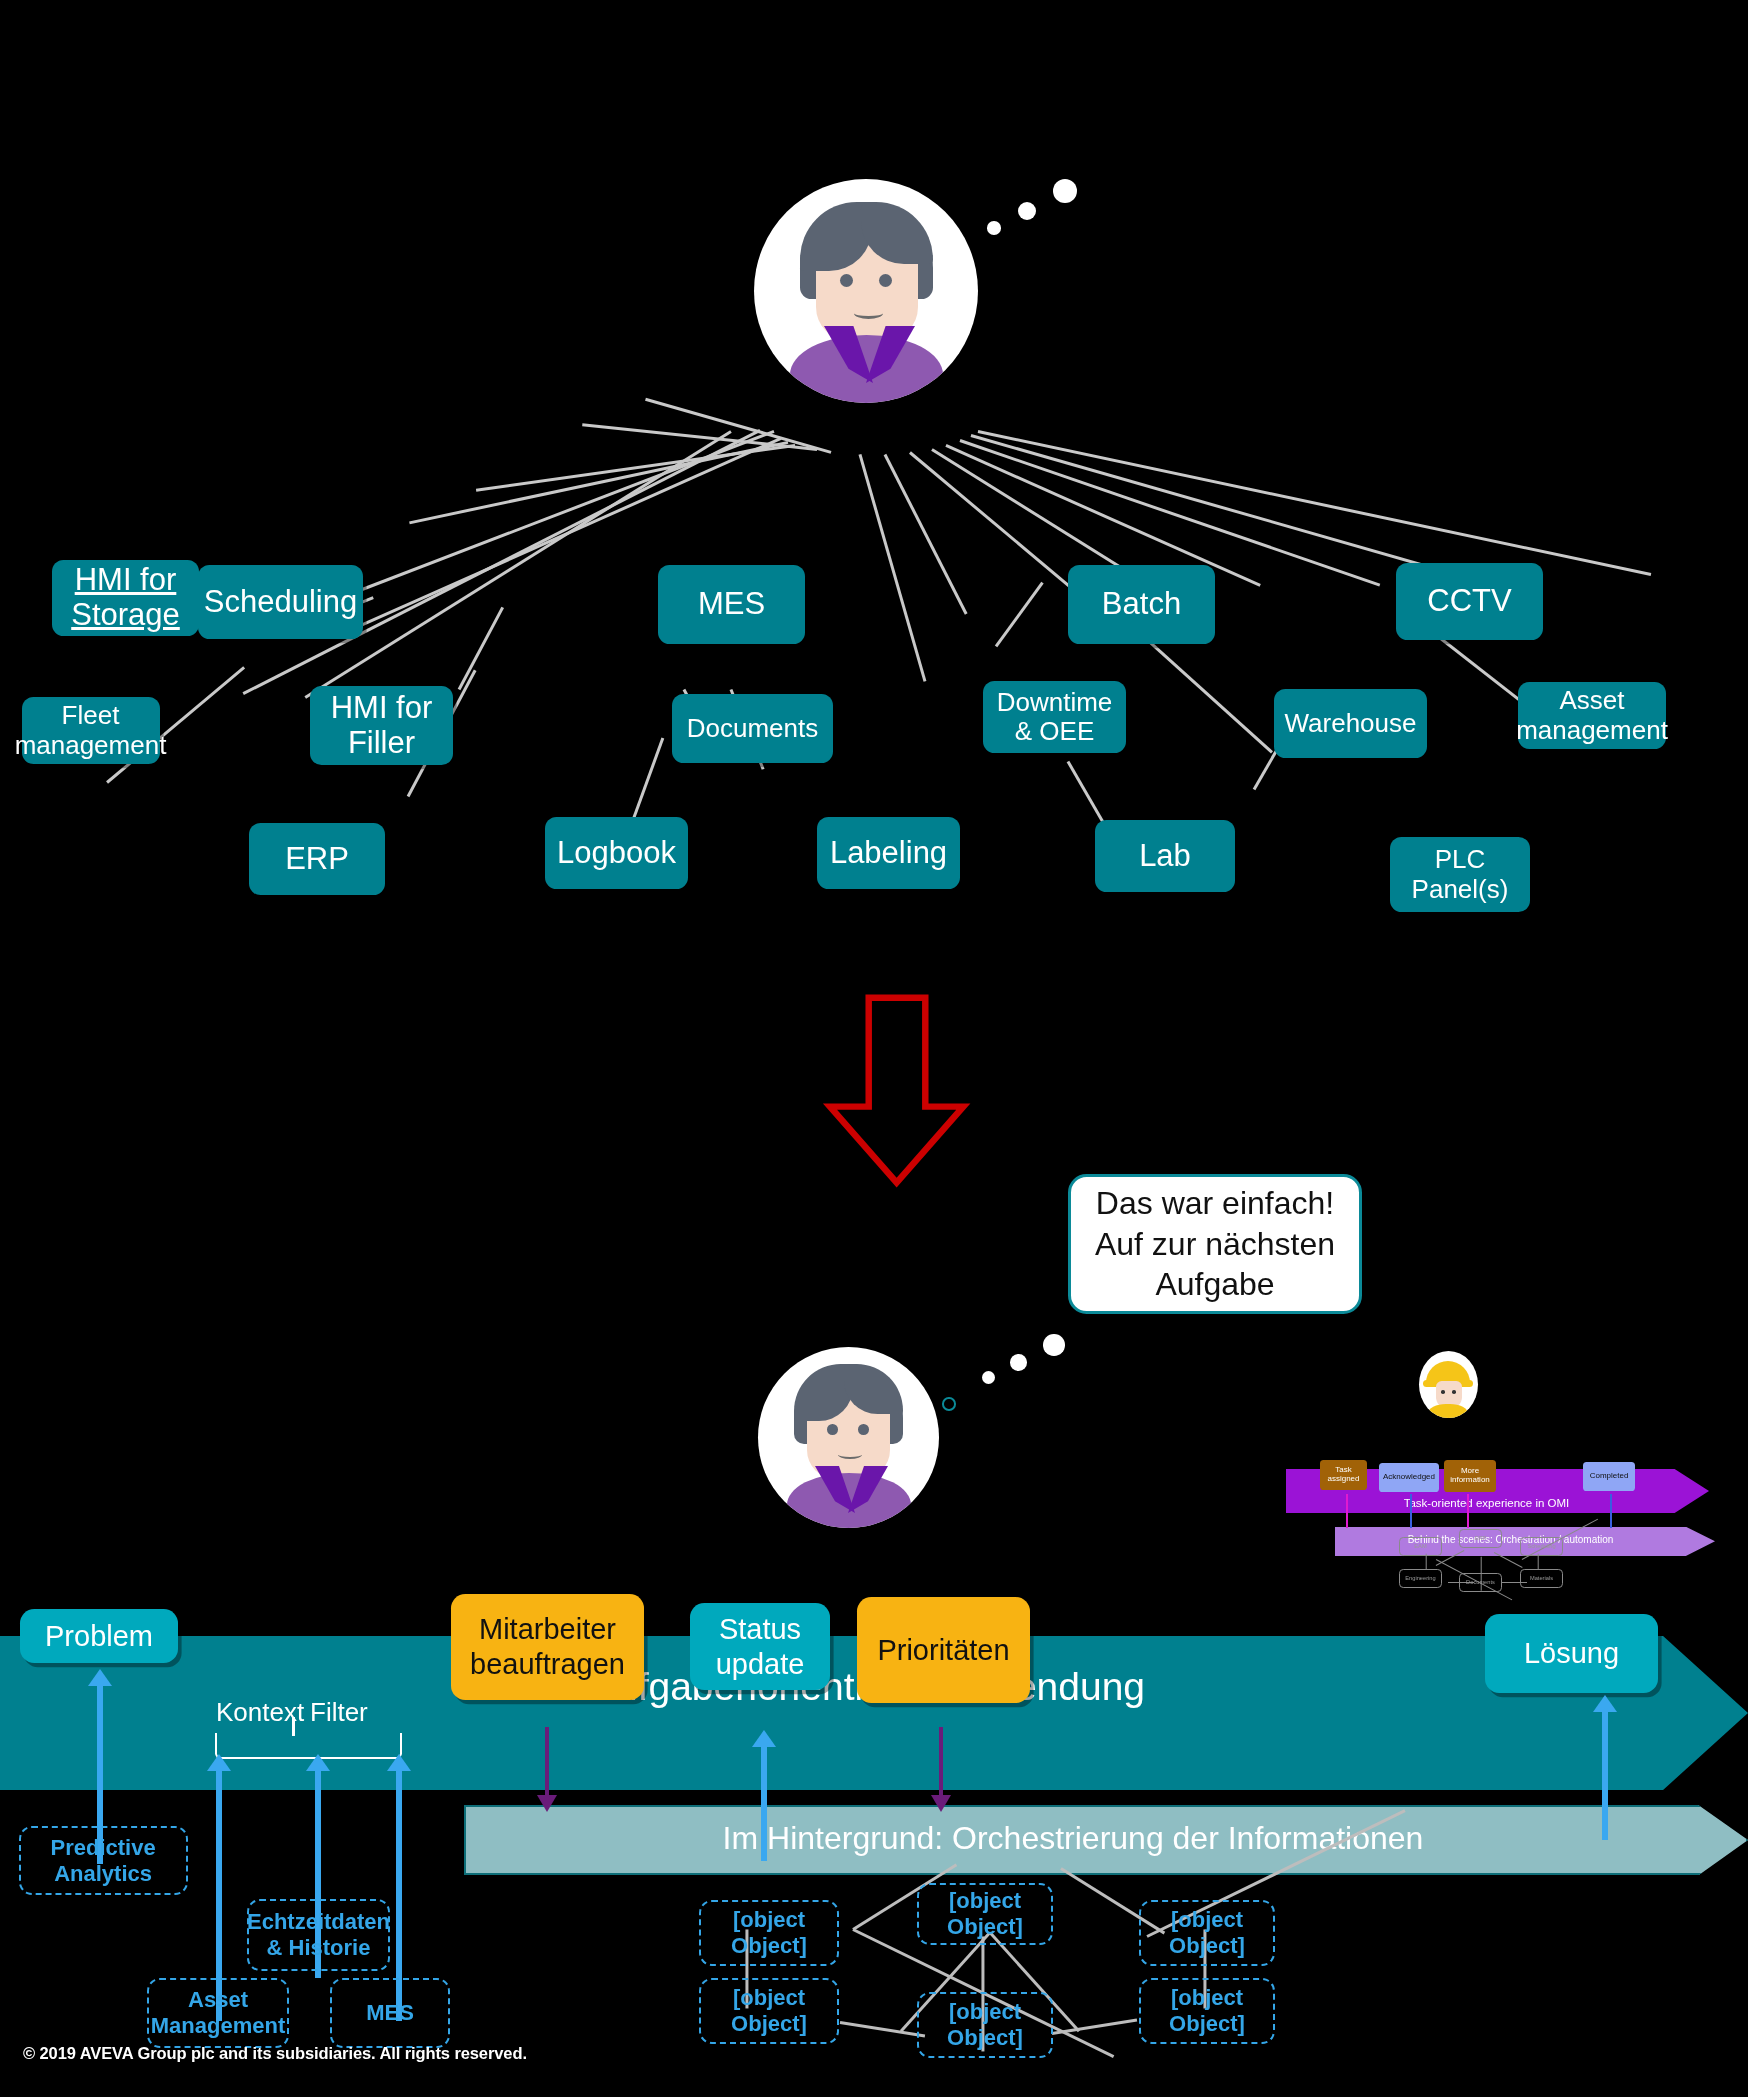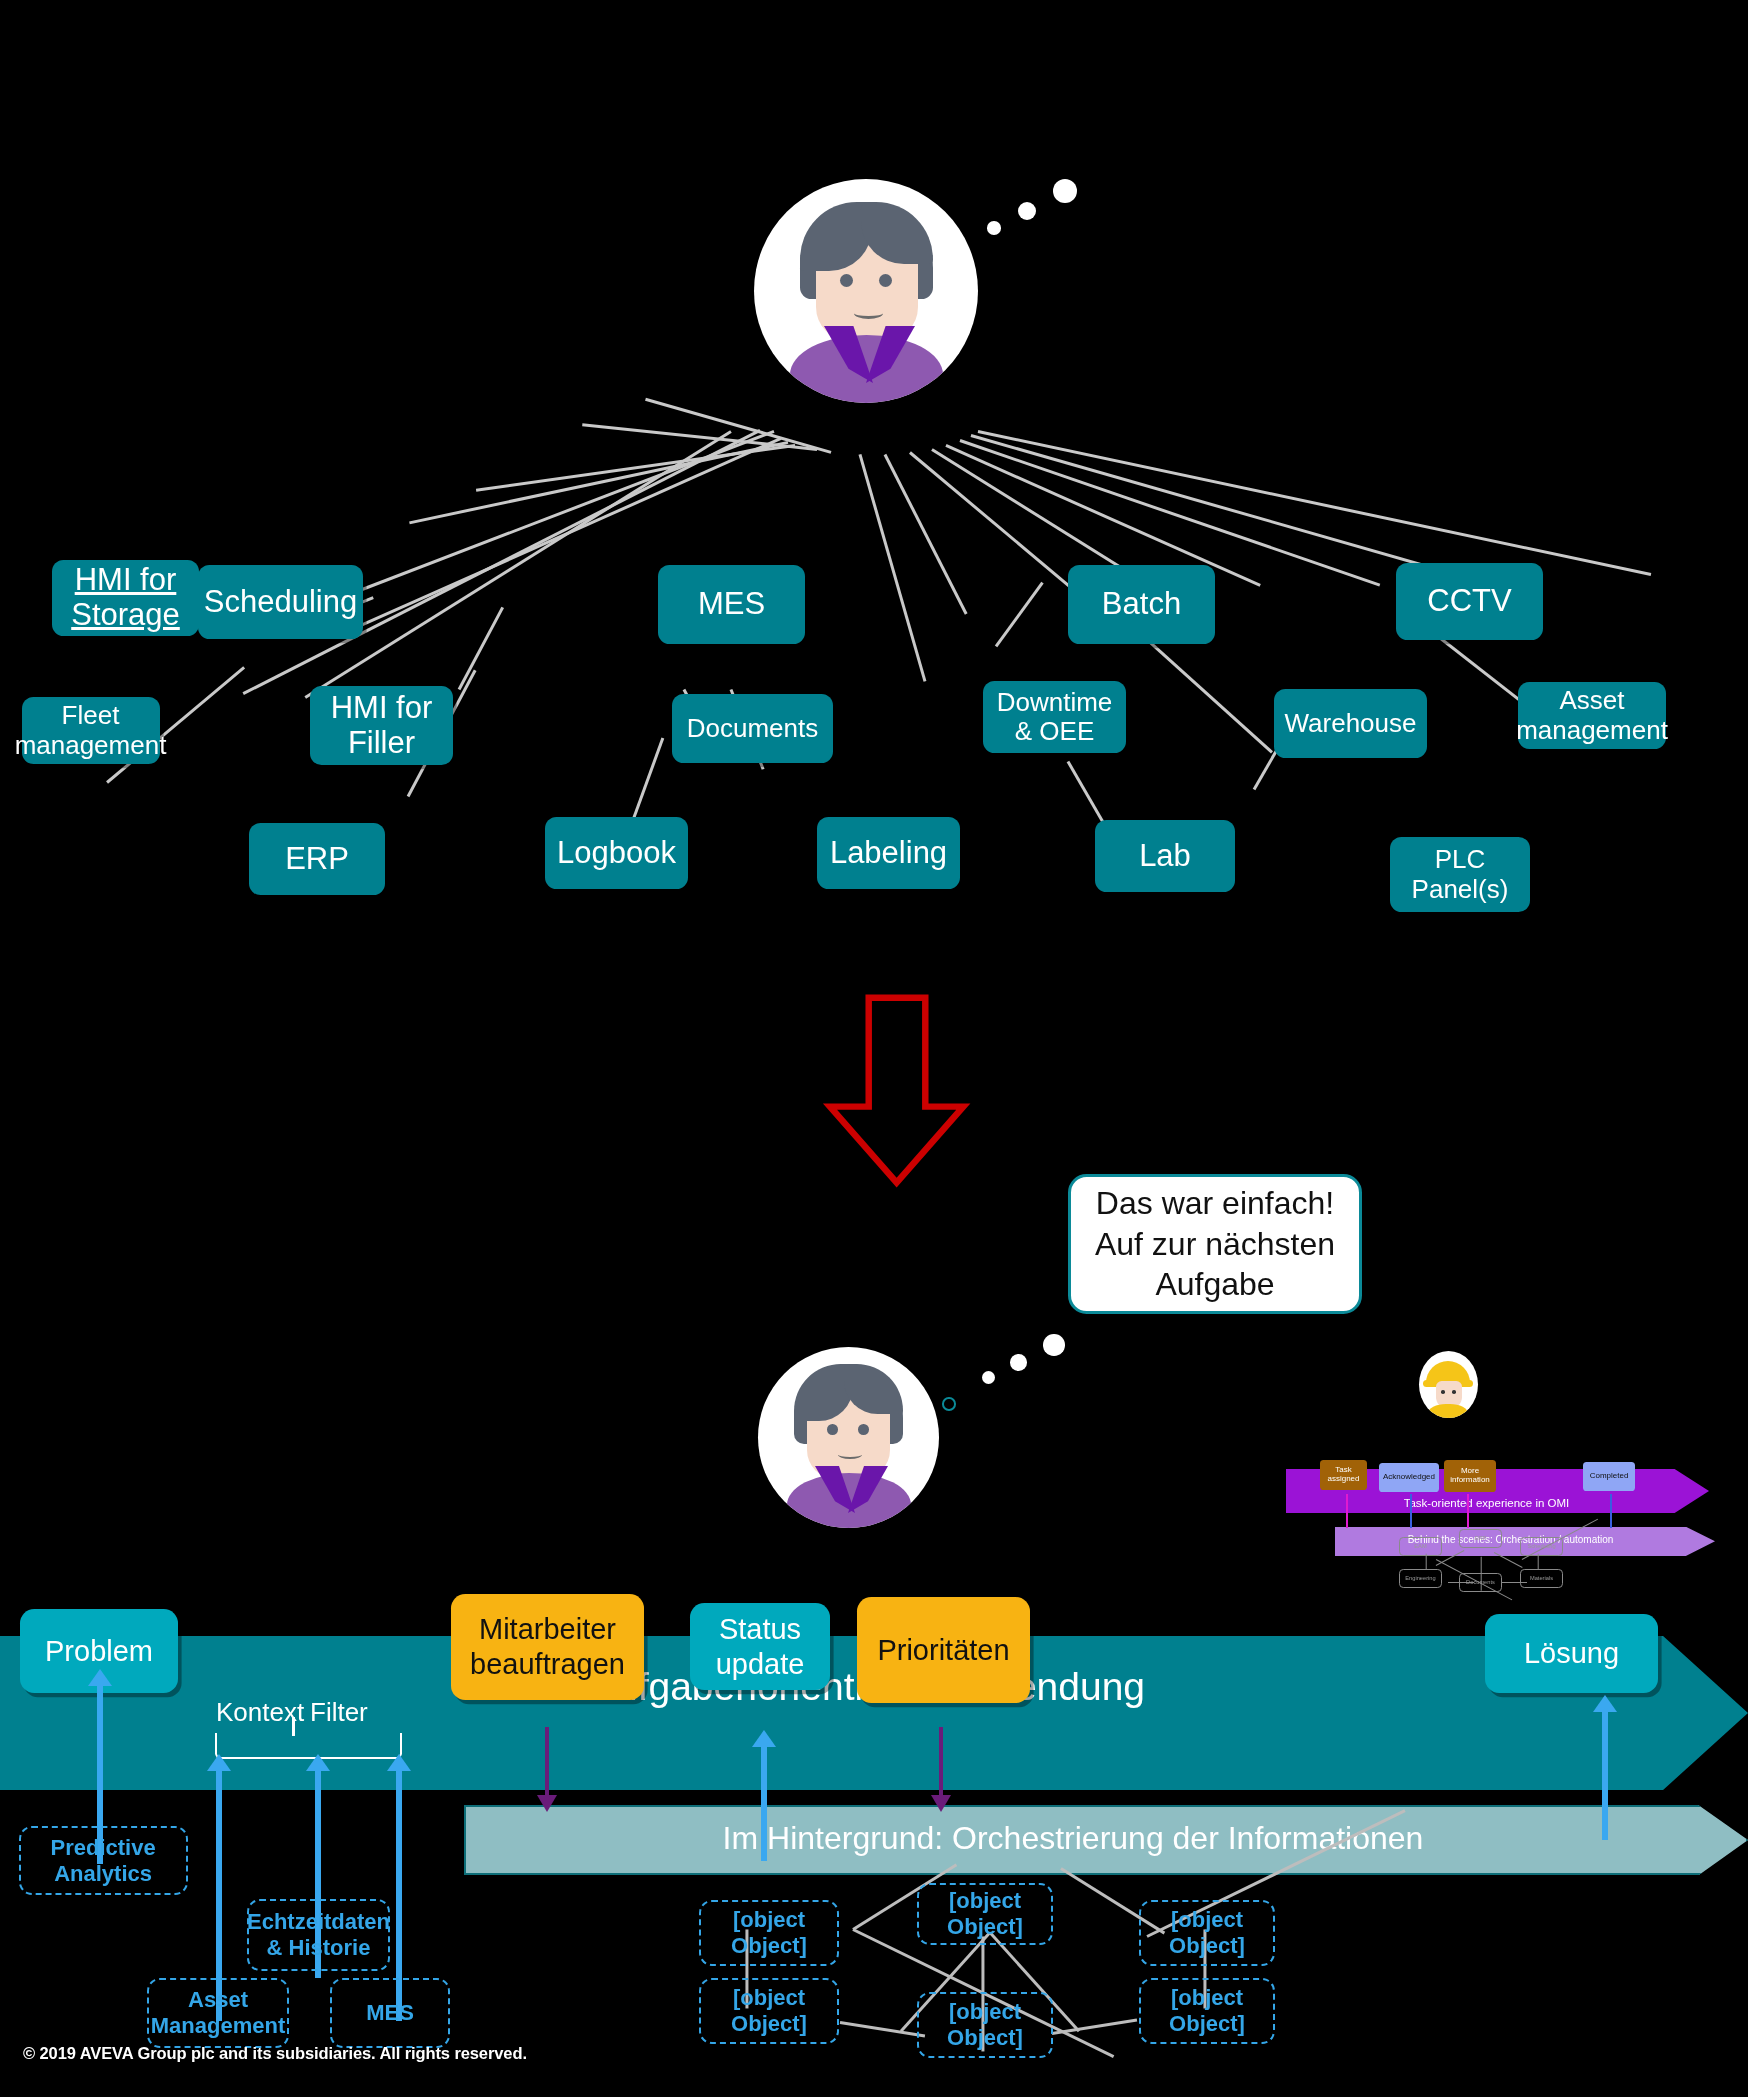--- a/index.html
+++ b/index.html
@@ -348,21 +348,21 @@
       <span>Documents</span>
       </div>
     <div class="ins-node" style="left:234px;top:225px;width:43px;height:18.6px;">
       <span>Materials</span>
       </div>
   </div>
 
   <div id="flow-arrow"></div>
   <div id="flow-arrow-label">Aufgabenorientierte Anwendung</div>
 
-  <div class="chip teal" style="left:20px;top:1609px;width:158px;height:84px;">
+  <div class="chip teal" style="left:20px;top:1609px;width:158px;height:54px;">
     <span class="t">Problem</span>
   </div>
 
 
   <div class="chip amber" style="left:443px;top:1594px;width:193px;height:106px;margin-left:8px;">
     <span class="t">Mitarbeiter beauftragen</span>
   </div>
 
   <div class="chip teal" style="left:690px;top:1603px;width:140px;height:87px;">
     <span class="t">Status update</span>

